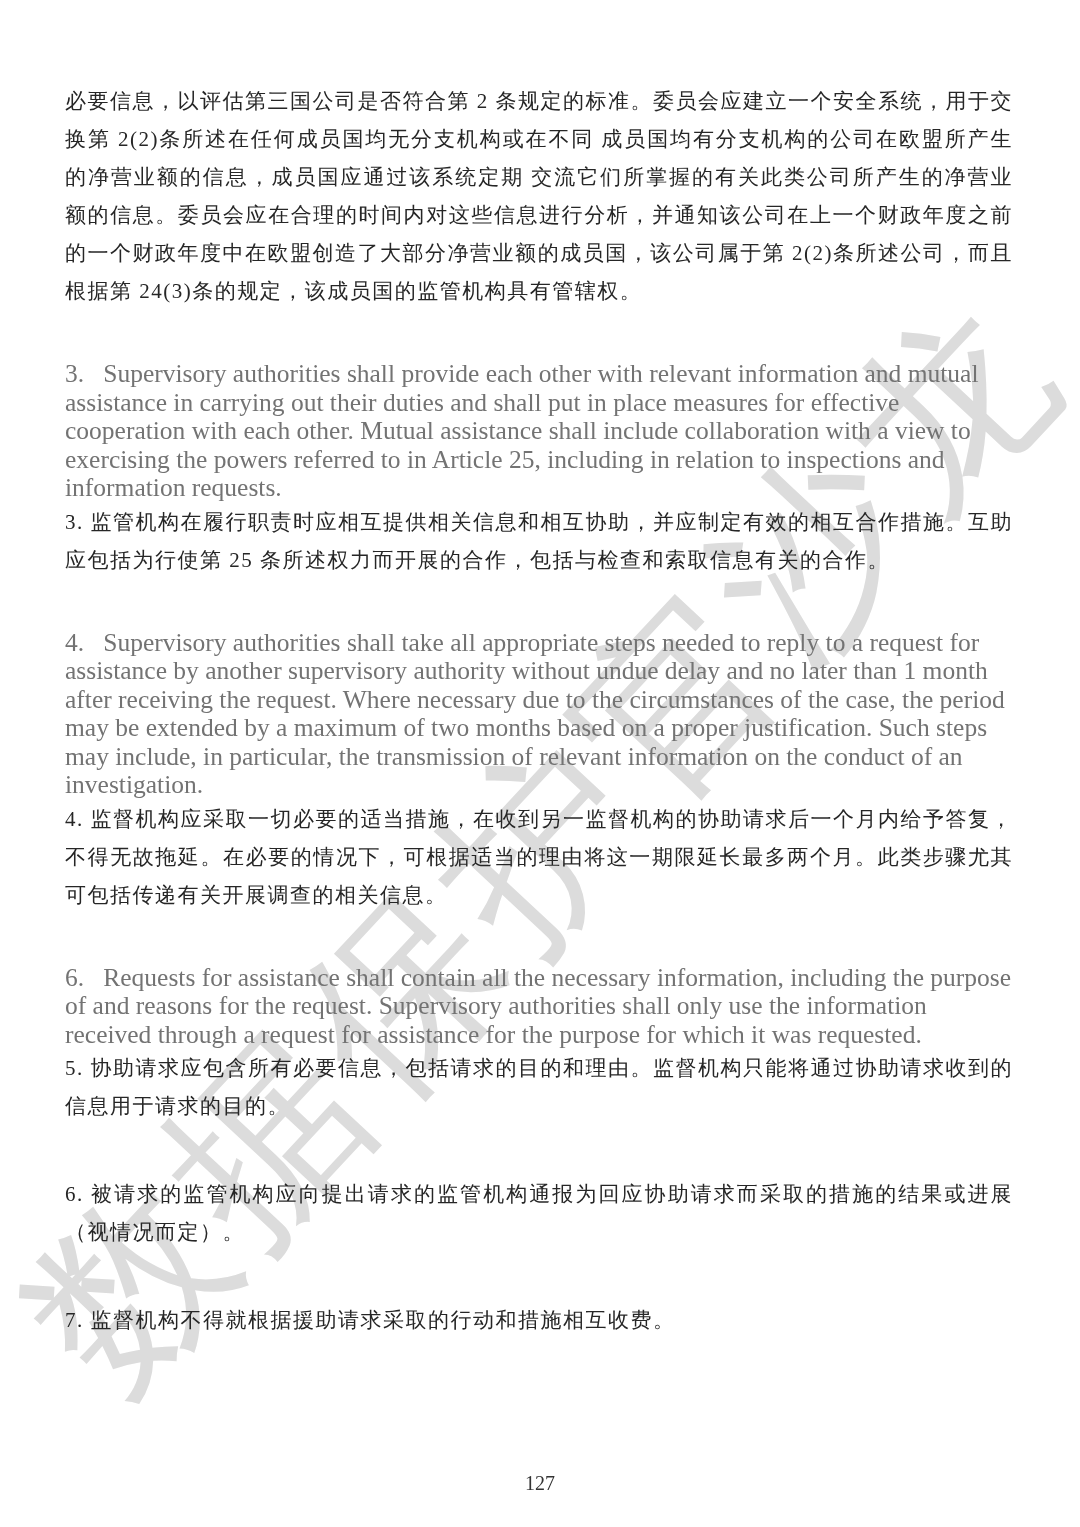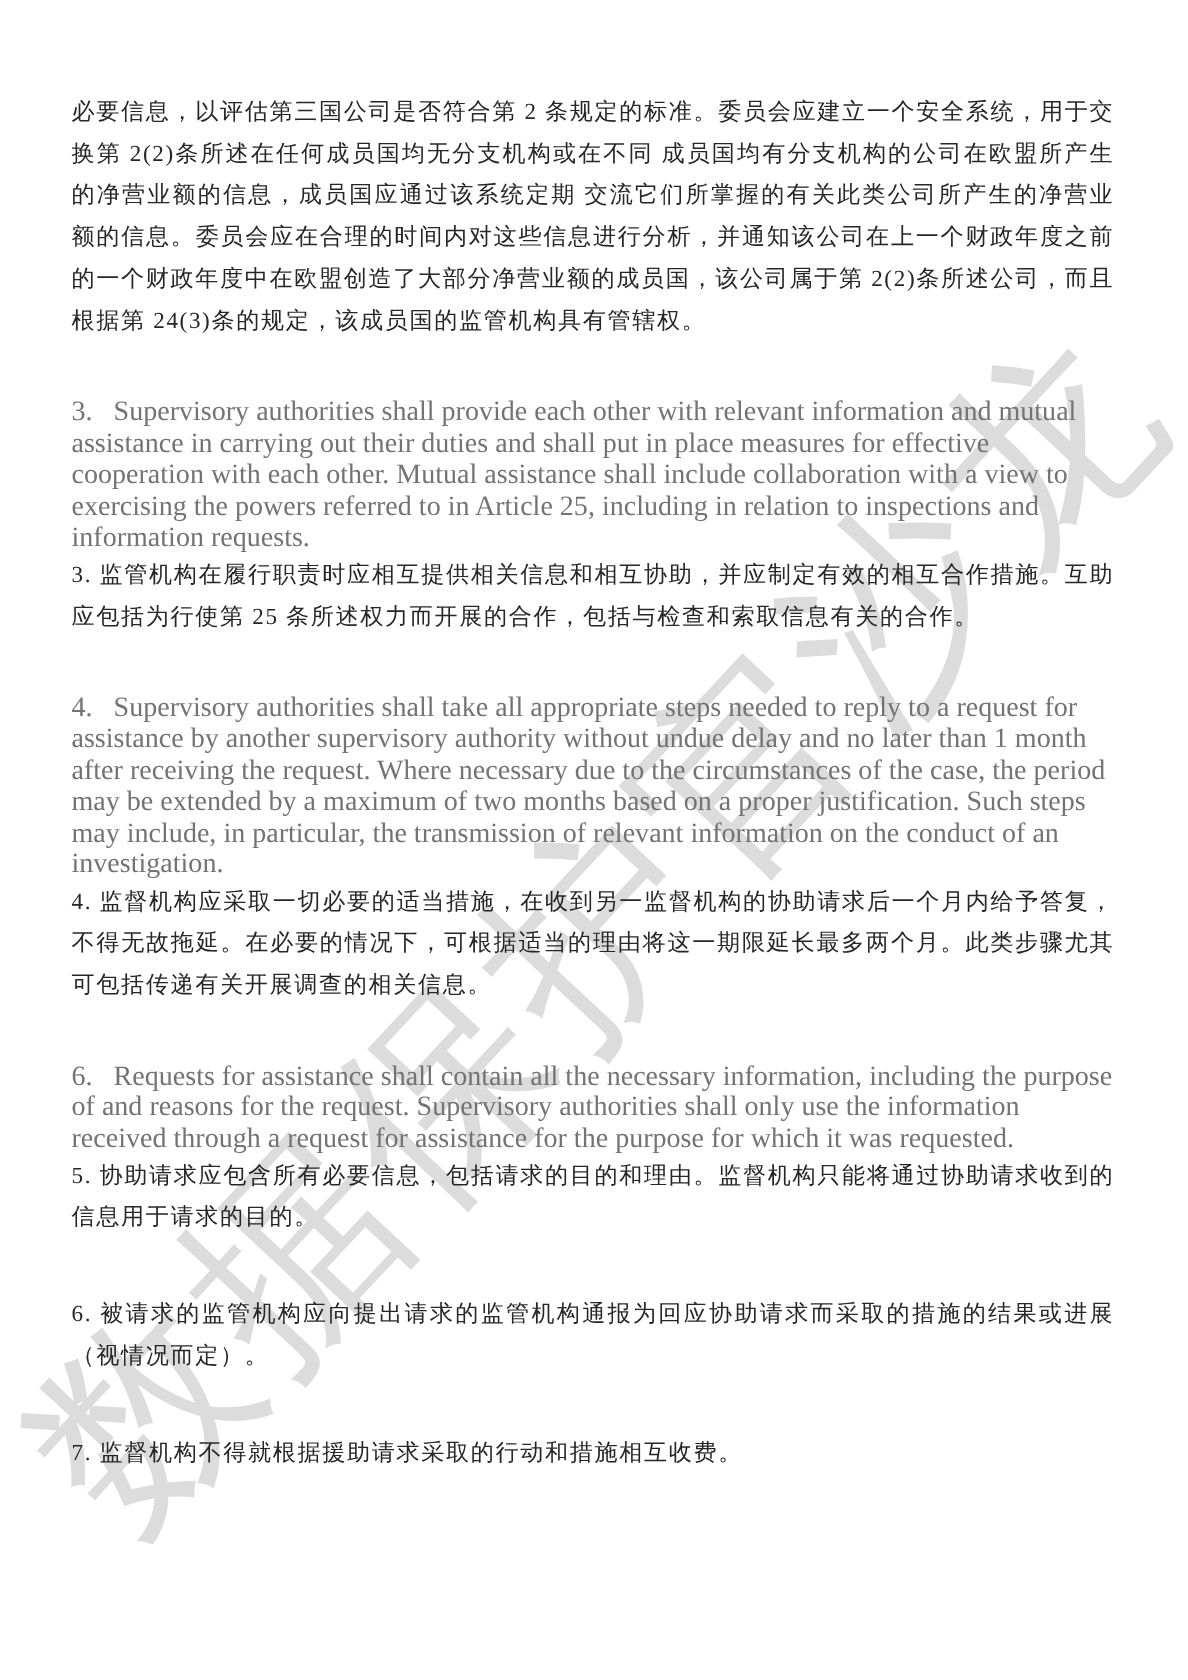--- a/index.html
+++ b/index.html
@@ -93,14 +93,15 @@
     <div class="section">
       <p class="para-zh">6. 被请求的监管机构应向提出请求的监管机构通报为回应协助请求而采取的措施的结果或进展（视情况而定）。</p>
     </div>
 
     <div class="section">
       <p class="para-zh">7. 监督机构不得就根据援助请求采取的行动和措施相互收费。</p>
     </div>
 
   </div>
 
+  <div class="page-number">127</div>
 
 </div>
 
 </body></html>

